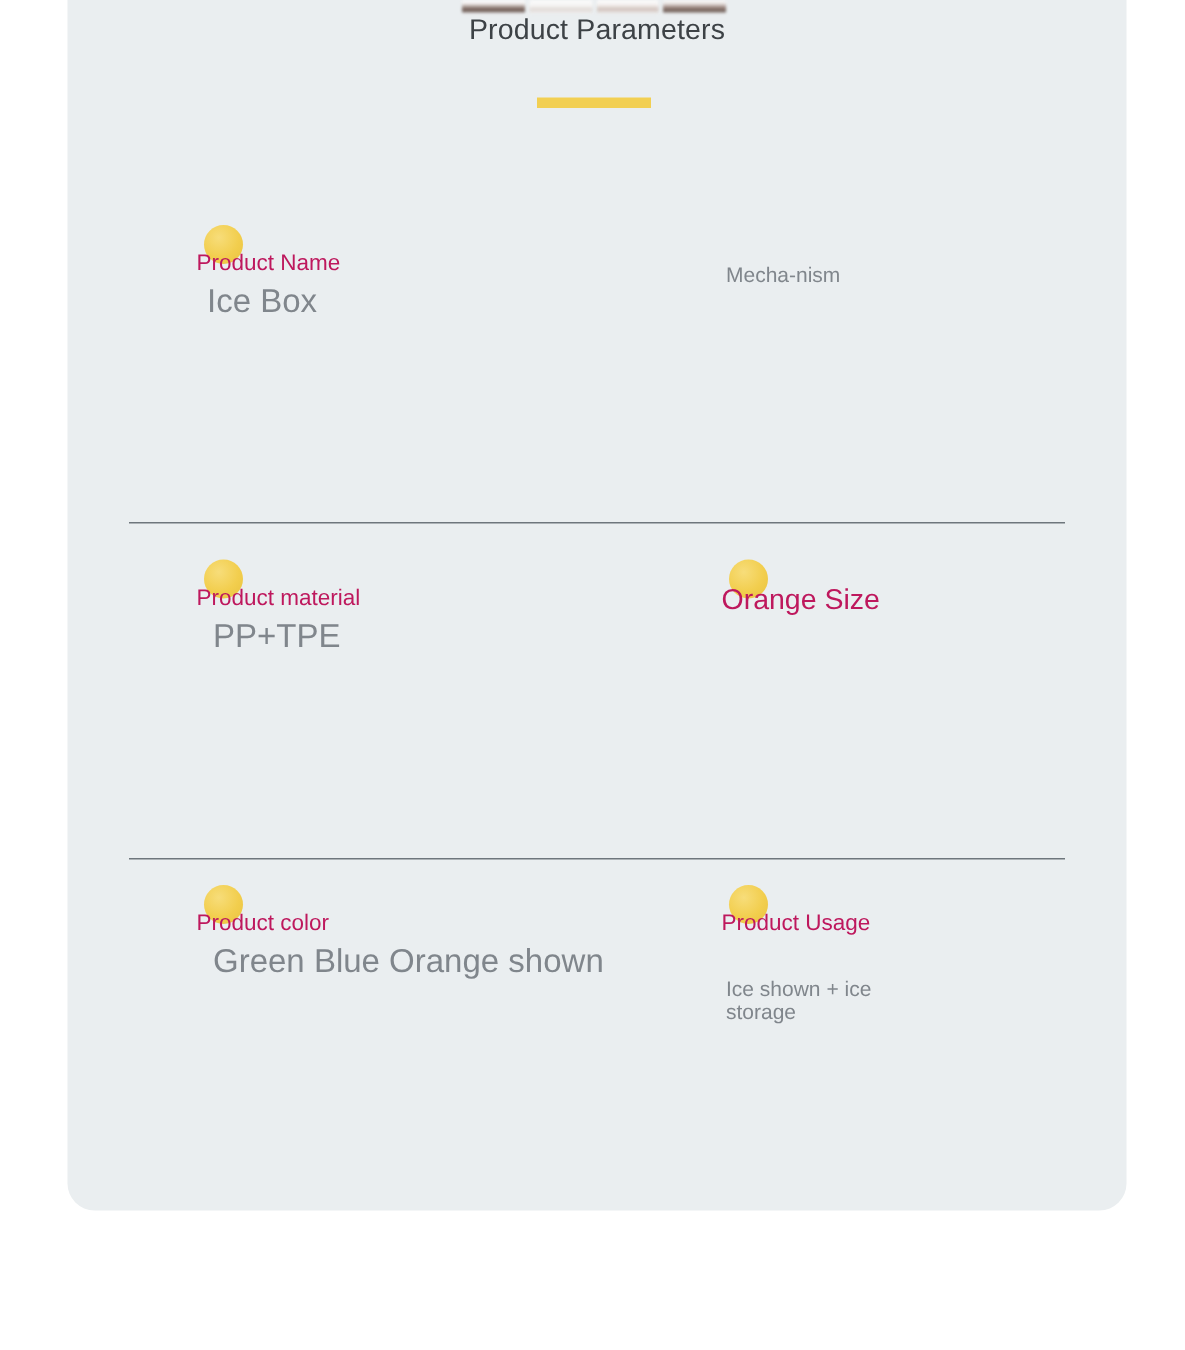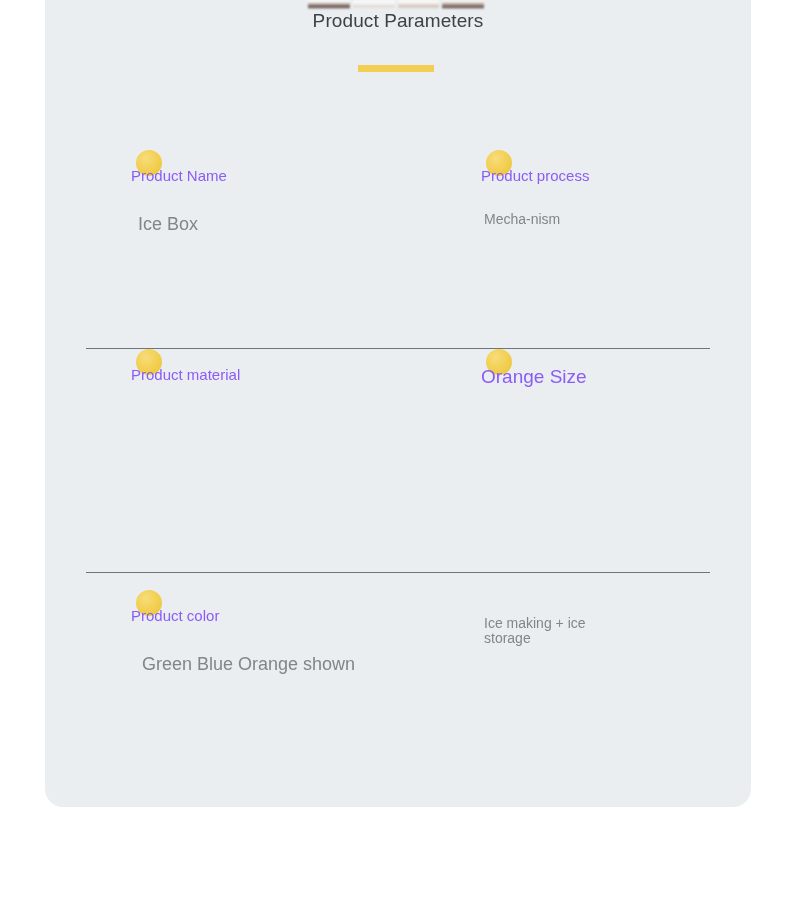--- a/index.html
+++ b/index.html
@@ -84,21 +84,21 @@
     background: #f2cf52;
   }
 
   
   .param-row {
     position: absolute;
     left: 0;
     width: 706px;
   }
   .param-row.r1 { top: 150px; height: 185px; }
-  .param-row.r2 { top: 349px; height: 185px; text-decoration: underline; }
+  .param-row.r2 { top: 373px; height: 185px; text-decoration: underline; }
   .param-row.r3 { top: 590px; height: 185px; padding-left: 40px; }
 
   .param-cell {
     position: absolute;
     top: 0;
   }
   .param-cell.left  { left: 86px;  width: 330px; }  
   .param-cell.right { left: 436px; width: 270px; }  
 
   .param-head {
@@ -115,36 +115,35 @@
     height: 26px;
     border-radius: 50%;
     background: radial-gradient(circle at 38% 32%, #f7dd7a 0%, #f2ce4e 55%, #e9c23e 100%);
   }
 
   .param-label {
     position: relative;
     z-index: 2;
     font-size: 15px;
     line-height: 20px;
-    color: #8b5cf6;
+    color: #be185d;
     white-space: nowrap;
   }
   
   .param-label.lg { font-size: 19px; line-height: 24px; }
 
   .param-value {
     position: relative;
     color: #80868c;
     font-weight: 400;
   }
   
   .param-value.big {
-    font-size: 18px;
+    font-size: 22px;
     line-height: 30px;
-    margin-top: 23px;
     margin-left: 7px;
     white-space: nowrap;
   }
   .param-value.big.indent { margin-left: 11px; }
   
   .param-value.small {
     font-size: 14px;
     line-height: 15px;
     margin-top: 26px;
     margin-left: 3px;
@@ -184,36 +183,33 @@
     <div class="param-row r1">
       <div class="param-cell left">
         <div class="param-head">
           <span class="dot"></span>
           <span class="param-label">Product Name</span>
         </div>
         <div class="param-value big">Ice Box</div>
       </div>
 
       <div class="param-cell right">
-        <div class="param-head">
-          <span class="dot"></span>
-          <span class="param-label">Product process</span>
-        </div>
         <div class="param-value small">Mecha-nism</div>
       </div>
     </div>
 
     <div class="divider d1"></div>
 
     <div class="param-row r2">
       <div class="param-cell left">
         <div class="param-head">
           <span class="dot"></span>
           <span class="param-label">Product material</span>
         </div>
+        <div class="param-value big indent">PP+TPE</div>
       </div>
 
       <div class="param-cell right">
         <div class="param-head">
           <span class="dot"></span>
           <span class="param-label lg">Orange Size</span>
         </div>
       </div>
     </div>
 
@@ -222,18 +218,22 @@
     <div class="param-row r3">
       <div class="param-cell left">
         <div class="param-head">
           <span class="dot"></span>
           <span class="param-label">Product color</span>
         </div>
         <div class="param-value big indent">Green Blue Orange shown</div>
       </div>
 
       <div class="param-cell right">
-        <div class="param-value small">Ice making + ice storage</div>
+        <div class="param-head">
+          <span class="dot"></span>
+          <span class="param-label">Product Usage</span>
+        </div>
+        <div class="param-value small">Ice shown + ice storage</div>
       </div>
     </div>
 
   </div>
 </div>
 
 </body></html>

